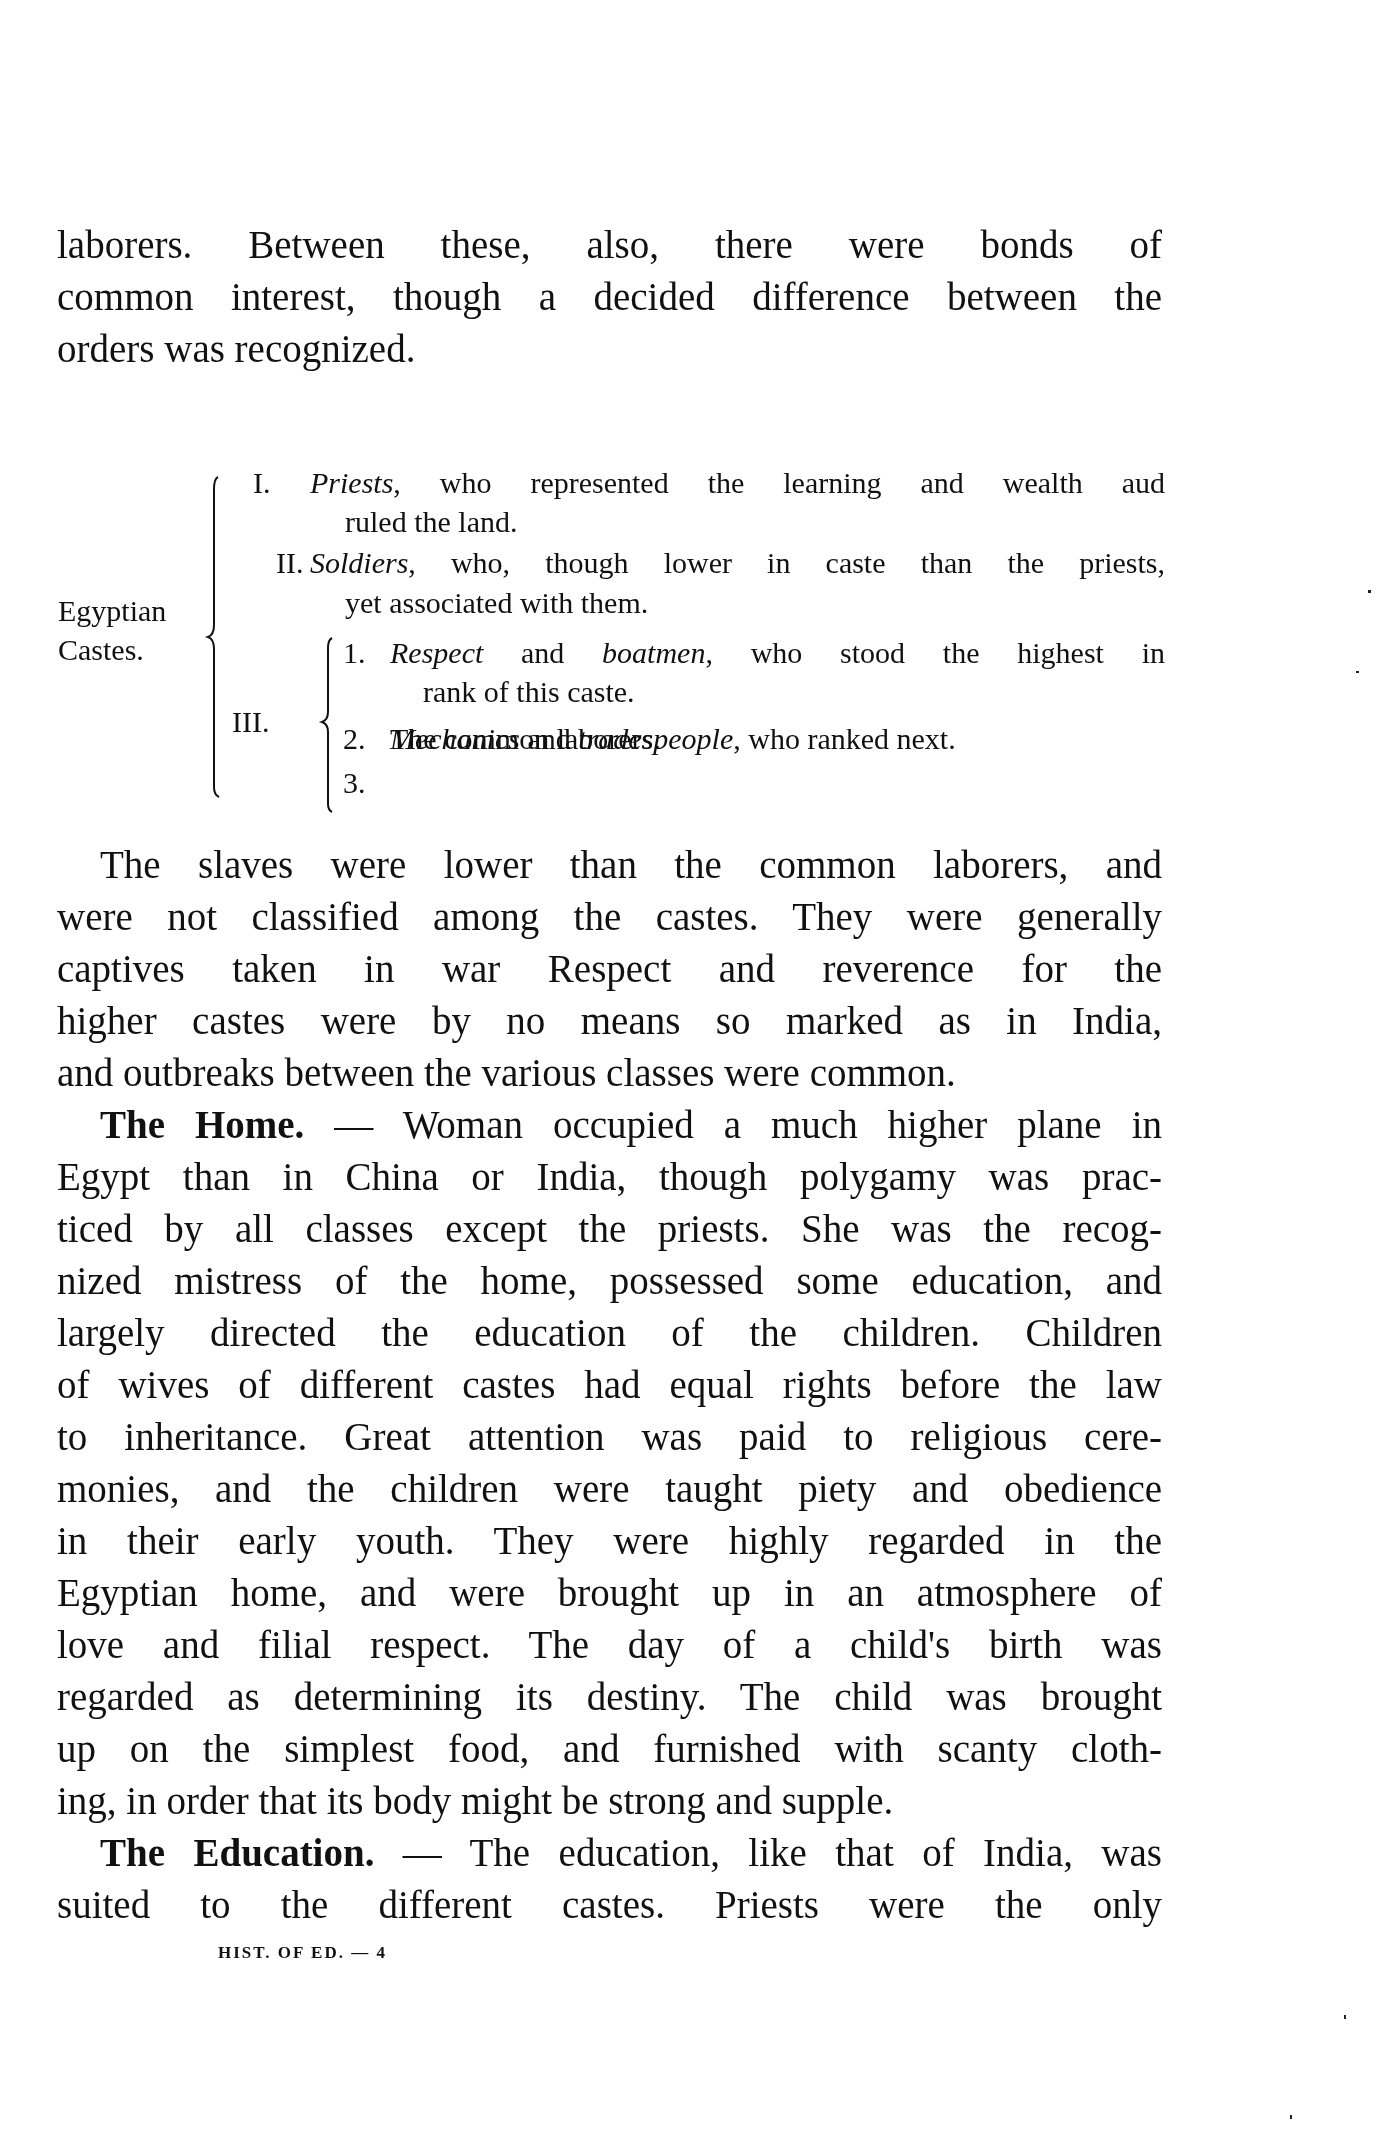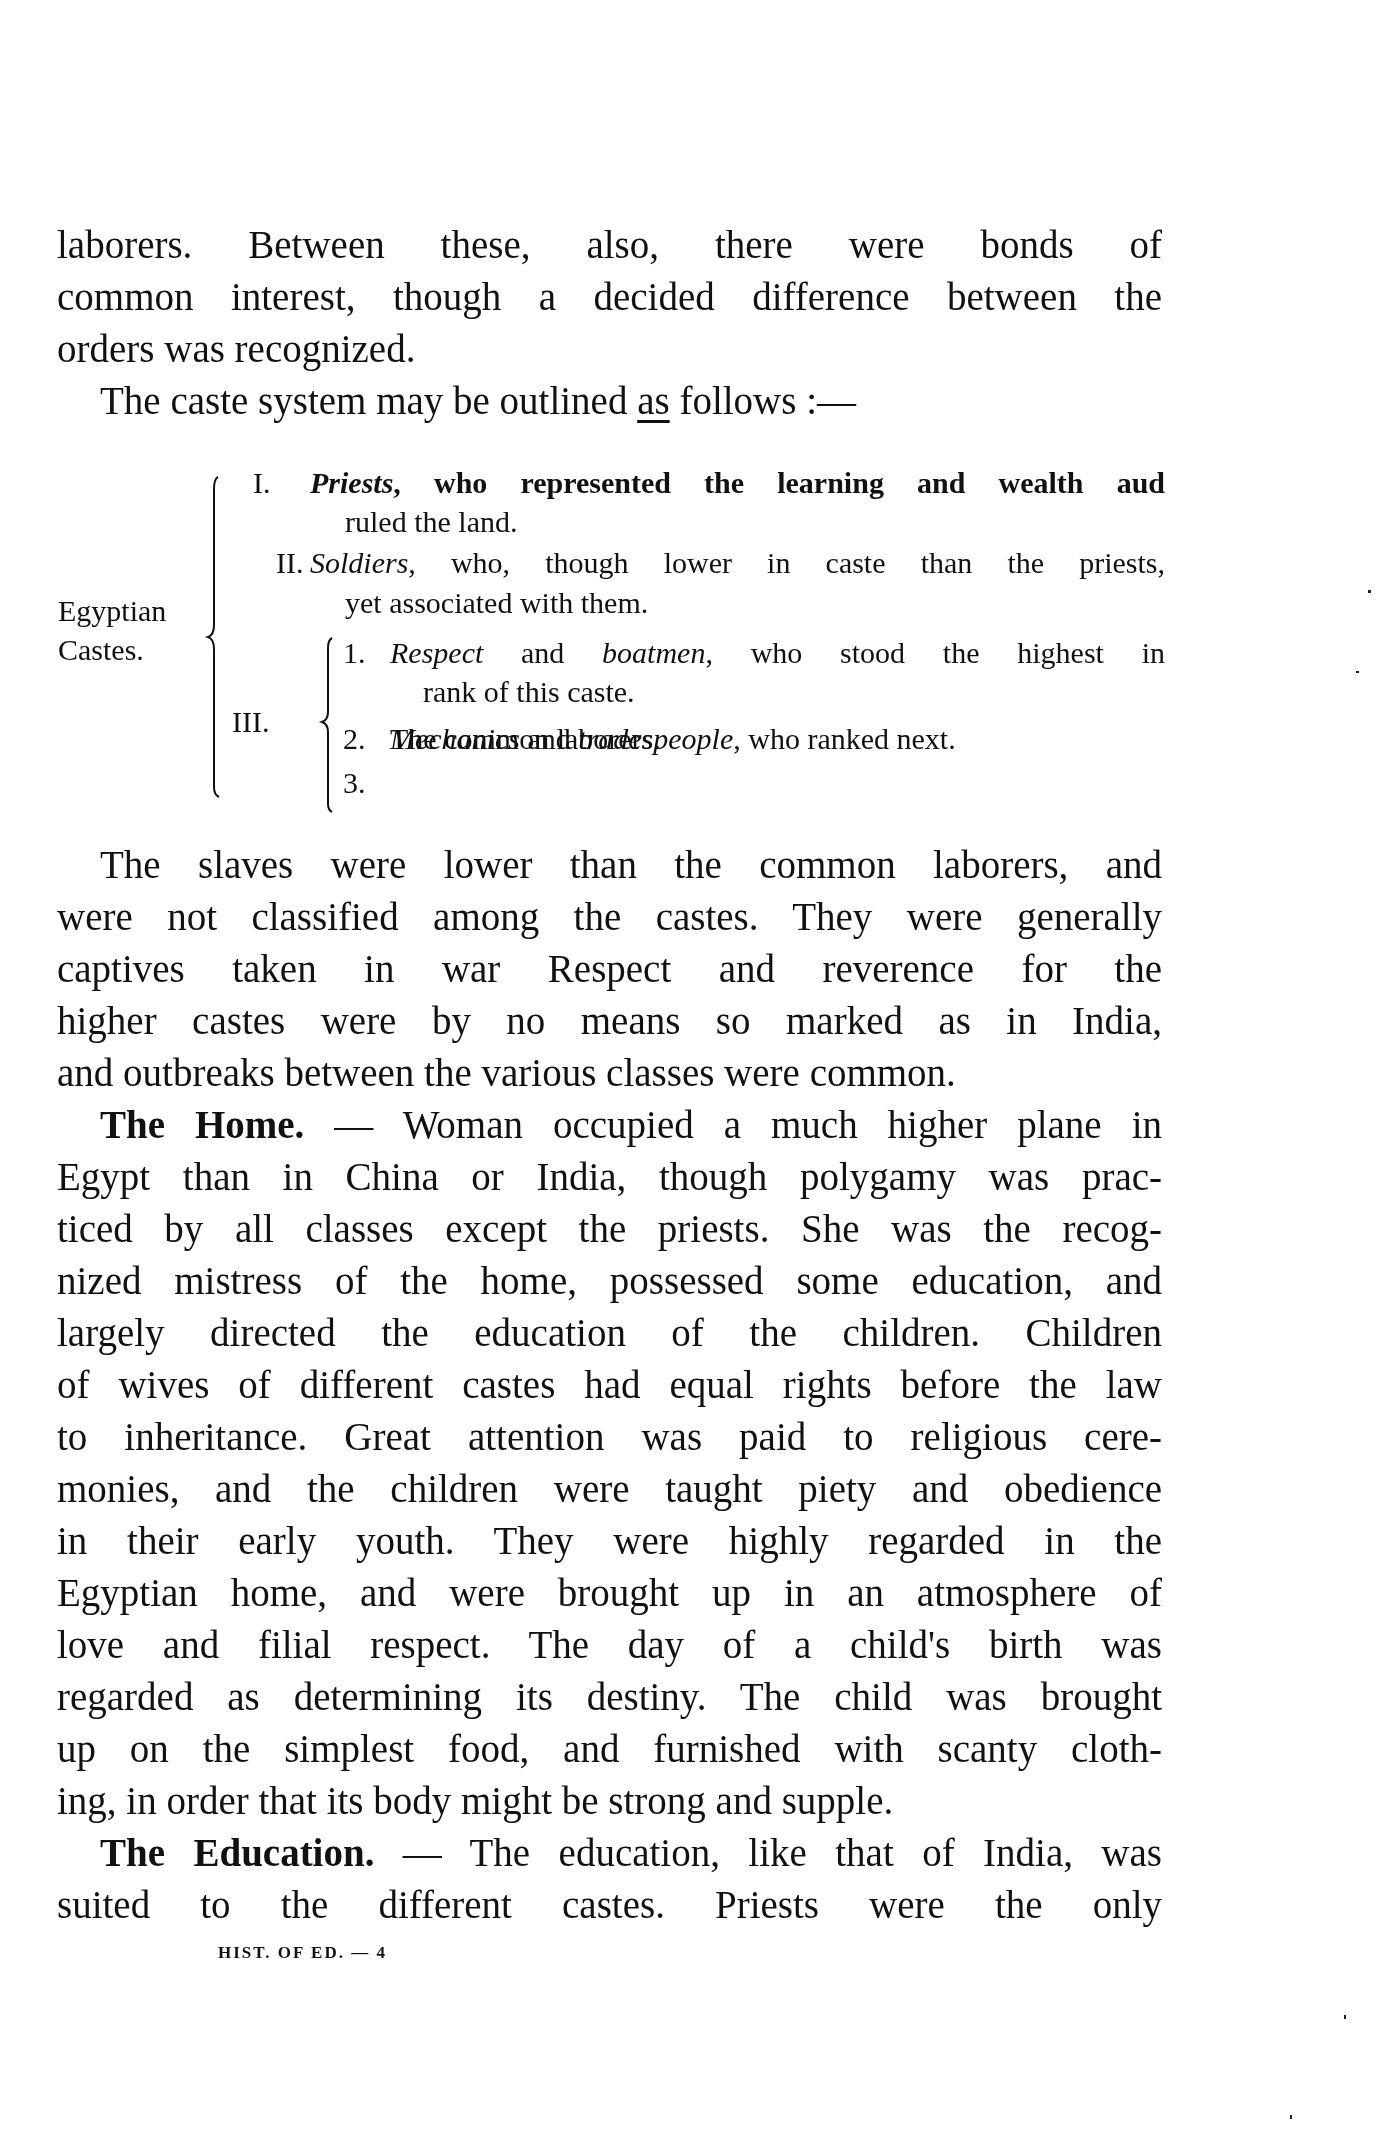--- a/index.html
+++ b/index.html
@@ -28,34 +28,31 @@
 
 <div class="page">
 
 
   <div>
     <div class="line" style="top:219px">laborers.  Between these, also, there were bonds of</div>
     <div class="line" style="top:271px">common interest, though a decided difference between the</div>
     <div class="line last" style="top:323px">orders was recognized.</div>
   </div>
 
-  <div class="line indent last" style="top:375px">
-    <span>The caste system may be outlined </span><span style="text-decoration: underline; text-underline-offset: 6px;">as</span><span> follows :—</span>
-  </div>
 
   <div class="outline">
     <div class="lbl" style="left:58px; top:594px;">Egyptian</div>
     <div class="lbl" style="left:58px; top:633px;">Castes.</div>
 
     <svg class="brace" style="left:204px; top:475px;" width="22" height="325" viewBox="0 0 22 325">
       <path d="M14 2 Q10 4 10 14 L10 150 Q10 160 4 162 Q10 164 10 174 L10 312 Q10 320 15 322" fill="none" stroke="#111" stroke-width="2"></path>
     </svg>
 
     <div class="lbl" style="left:253px; top:466px;">I.</div>
-    <div class="oline" style="left:310px; top:464px; width:855px;font-weight:bold;">
+    <div class="oline" style="left:310px; top:464px; width:855px;">
       <em>Priests</em><span>, who represented the learning and wealth aud</span>
     </div>
     <div class="oline last" style="left:345px; top:503px; width:820px;">ruled the land.</div>
 
     <div class="lbl" style="left:241px; top:546px;margin-left:35px;">II.</div>
     <div class="oline" style="left:310px; top:544px; width:855px;">
       <em>Soldiers</em><span>, who, though lower in caste than the priests,</span>
     </div>
     <div class="oline last" style="left:345px; top:584px; width:820px;">yet associated with them.</div>
 

